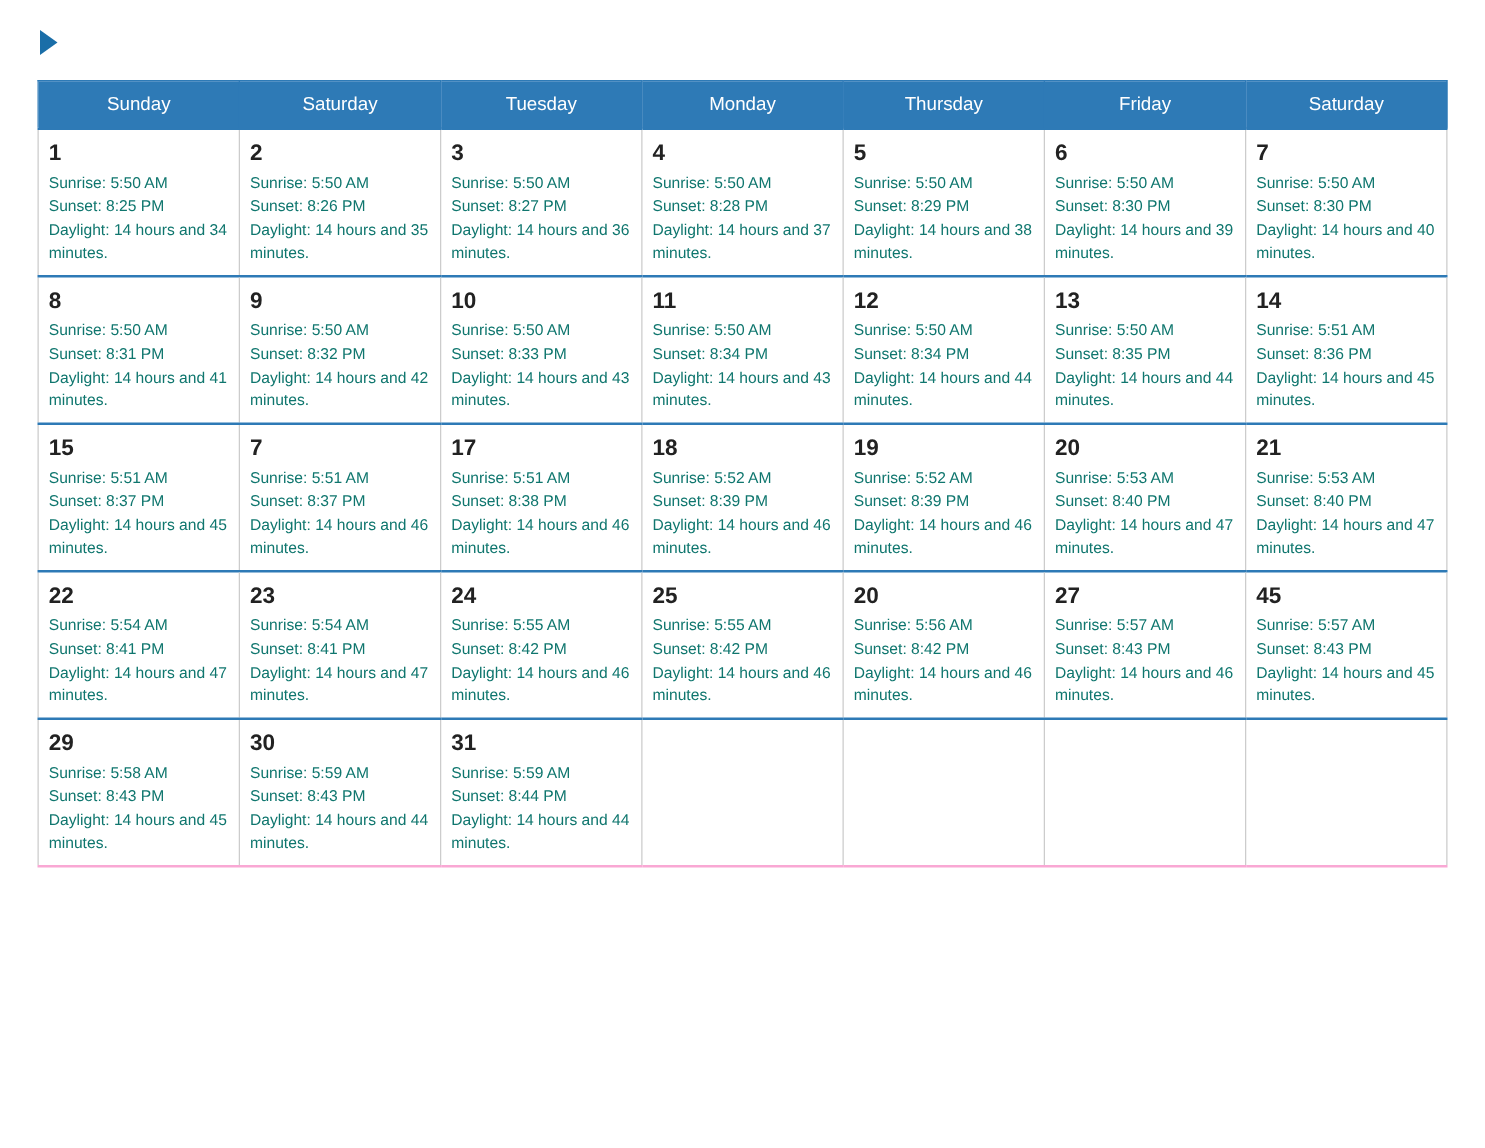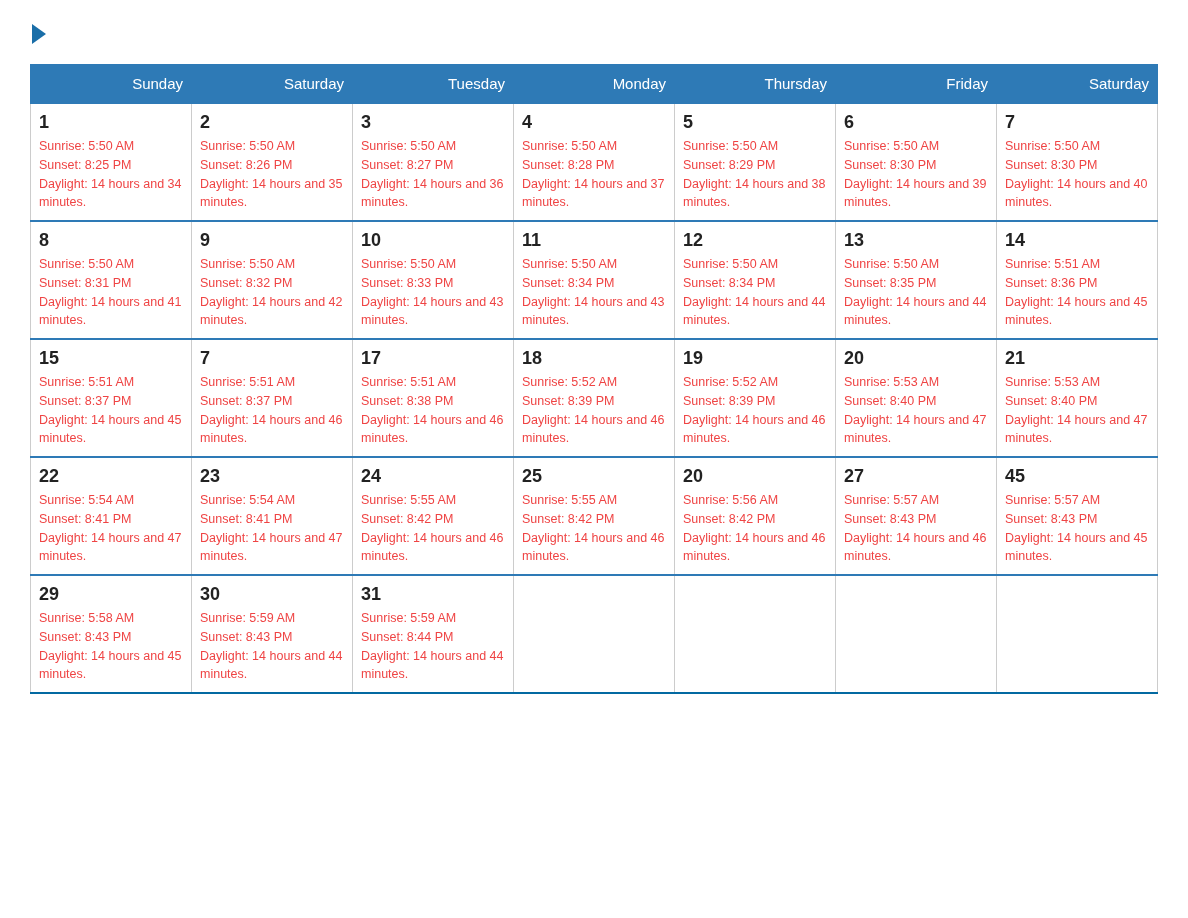--- a/index.html
+++ b/index.html
@@ -62,21 +62,21 @@
     }
     table {
       width: 100%;
       border-collapse: collapse;
       font-size: 13px;
     }
     thead tr th {
       background-color: #2e7ab6;
       color: #fff;
       padding: 10px 8px;
-      text-align: right;
+      text-align: center;
       font-size: 15px;
       font-weight: 500;
       border: 1px solid #2e7ab6;
     }
     tbody tr td {
       border: 1px solid #b0c4d8;
       padding: 8px;
       vertical-align: top;
       width: 14.28%;
     }
@@ -85,35 +85,35 @@
     }
     .day-number {
       font-size: 18px;
       font-weight: bold;
       color: #222;
       display: block;
       margin-bottom: 4px;
     }
     .day-info {
       font-size: 12.5px;
-      color: #ef4444;
+      color: #0f766e;
       line-height: 1.5;
     }
     .empty-cell {
       background: #fff;
     }
     
     tbody tr td {
       border-top: 2px solid #2e7ab6;
       border-bottom: none;
       border-left: 1px solid #ccc;
       border-right: 1px solid #ccc;
     }
     tbody tr:last-child td {
-      border-bottom: 2px solid #0369a1;
+      border-bottom: 2px solid #f9a8d4;
     }
   </style>
 </head>
 <body>
 
 <div class="header">
   <div class="logo-wrapper">
     <div class="logo-top-row">
       <span class="logo-text-general"></span>
       <div class="logo-arrow"></div>

